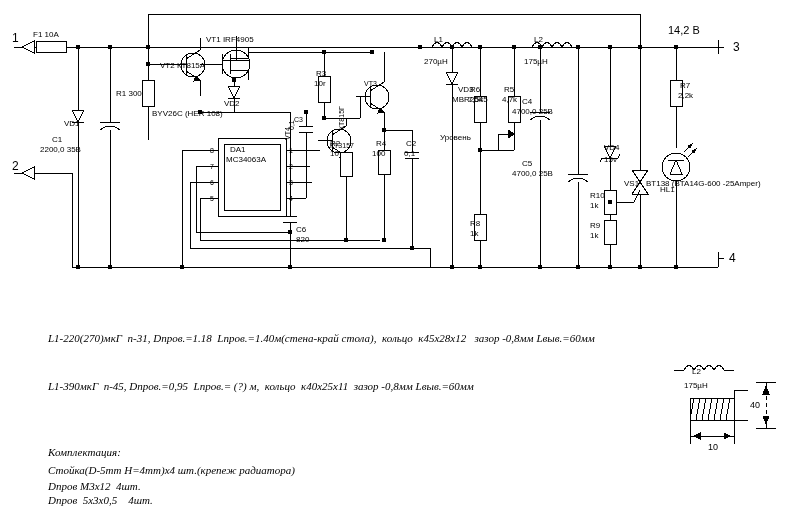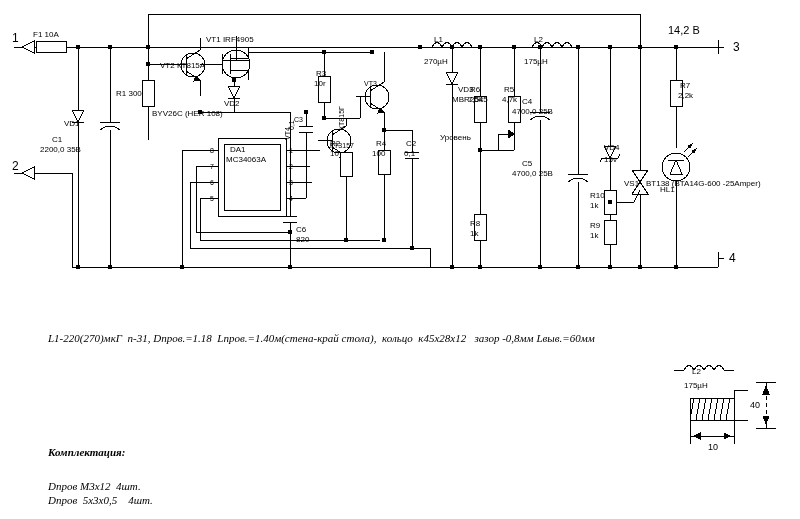--- a/index.html
+++ b/index.html
@@ -1,21 +1,21 @@
 <!DOCTYPE html>
 <html><head>
 <meta charset="utf-8">
 <style>
   html,body{margin:0;padding:0;background:#ffffff;}
   body{width:800px;height:519px;font-family:"Liberation Sans",sans-serif;color:#000;}
   #root{position:relative;width:800px;height:519px;overflow:hidden;}
   .svgwrap{position:absolute;left:0;top:0;width:800px;height:519px;}
   .notes{position:absolute;left:0;top:0;width:800px;height:519px;pointer-events:none;}
   .nt{position:absolute;font-family:"Liberation Serif",serif;font-style:italic;font-size:11px;white-space:pre;}
-  .nt.b{font-weight:bold;}
+  .nt.b{font-weight:normal;}
   svg text{font-family:"Liberation Sans",sans-serif;}
 </style>
 </head>
 <body>
 
 <div id="root">
 
 <div class="svgwrap">
 <svg width="800" height="519" viewBox="0 0 800 519" xmlns="http://www.w3.org/2000/svg">
   <g fill="none" stroke="#000" stroke-width="1" shape-rendering="crispEdges">
@@ -388,19 +388,21 @@
     <text x="692" y="374">L2</text>
     <text x="684" y="388">175µH</text>
     <text x="750" y="408" font-size="9">40</text>
     <text x="708" y="450" font-size="9">10</text>
   </g>
 </svg>
 </div>
 
 <div class="notes">
   <div class="nt" style="left:48px;top:332px">L1-220(270)мкГ  n-31, Dпров.=1.18  Lпров.=1.40м(стена-край стола),  кольцо  к45х28х12   зазор -0,8мм Lвыв.=60мм</div>
+  <div class="nt" style="left:48px;top:380px">L1-390мкГ  n-45, Dпров.=0,95  Lпров.= (?) м,  кольцо  к40х25х11  зазор -0,8мм Lвыв.=60мм</div>
   <div class="nt b" style="left:48px;top:446px">Комплектация:</div>
+  <div class="nt" style="left:48px;top:464px">Стойка(D-5mm H=4mm)x4 шт.(крепеж радиатора)</div>
   <div class="nt" style="left:48px;top:480px">Dпров М3х12  4шт.</div>
   <div class="nt" style="left:48px;top:494px">Dпров  5х3х0,5    4шт.</div>
 
 </div>
 
 </div>
 
 </body></html>

